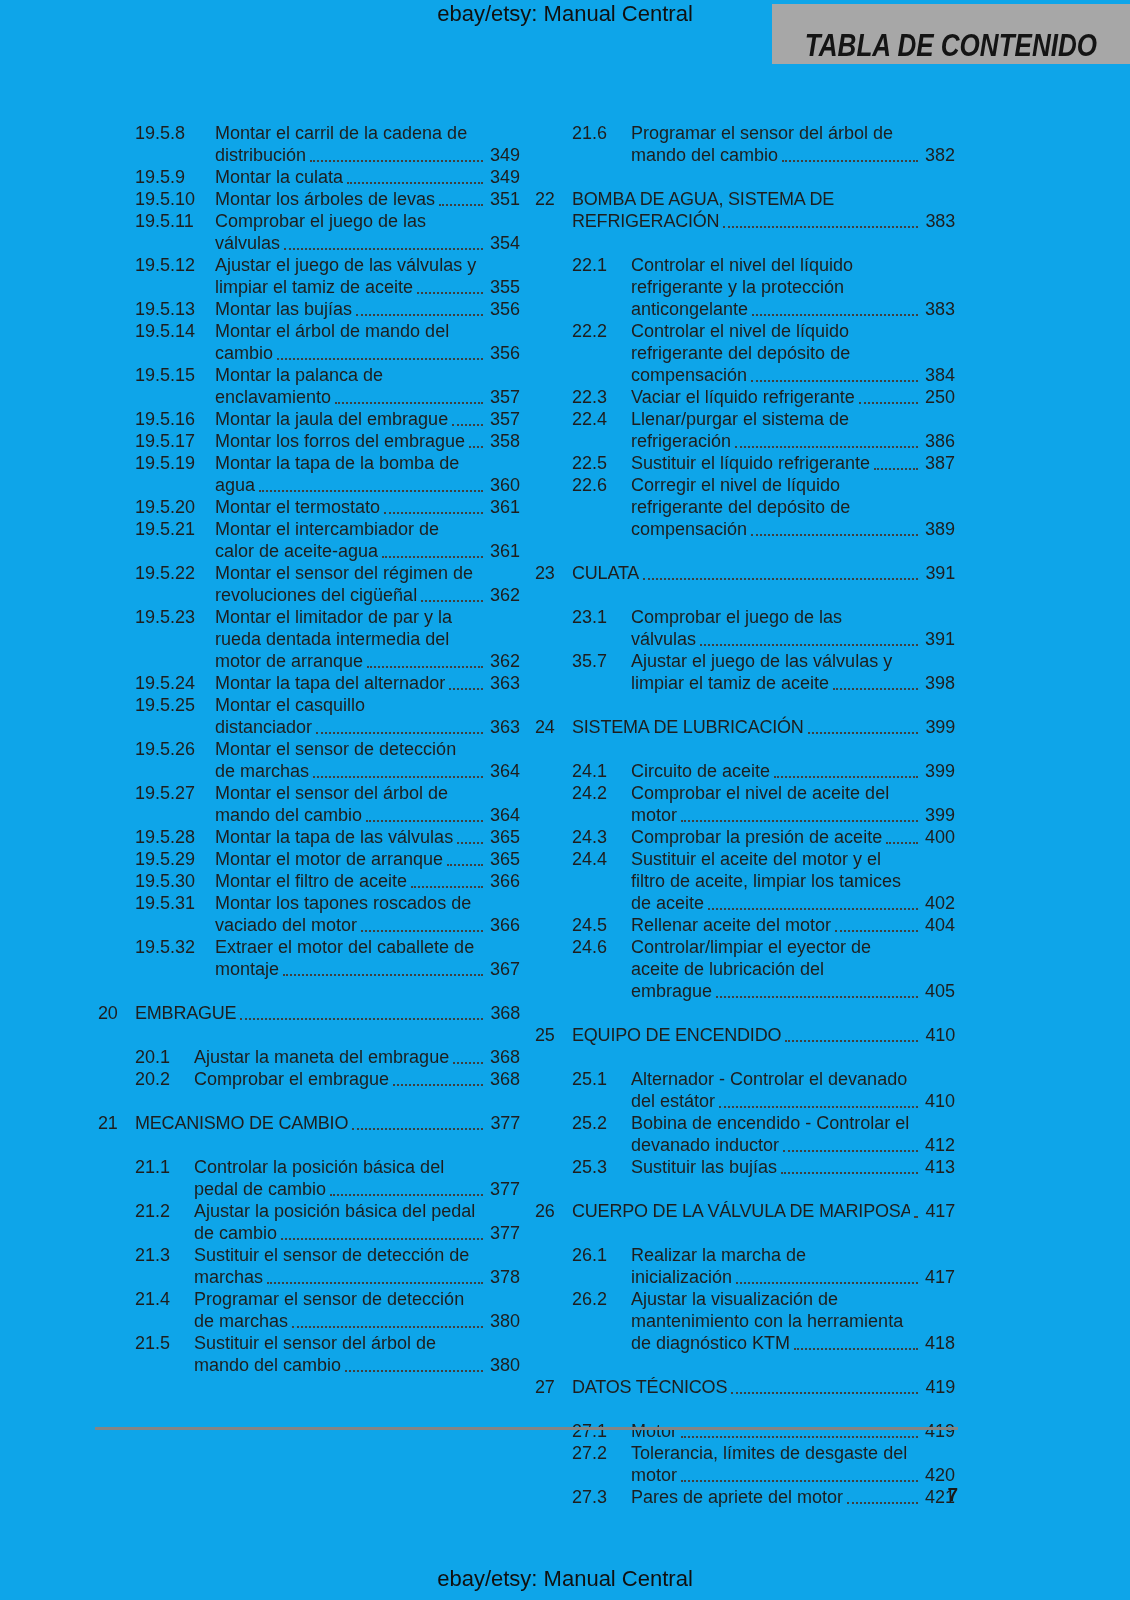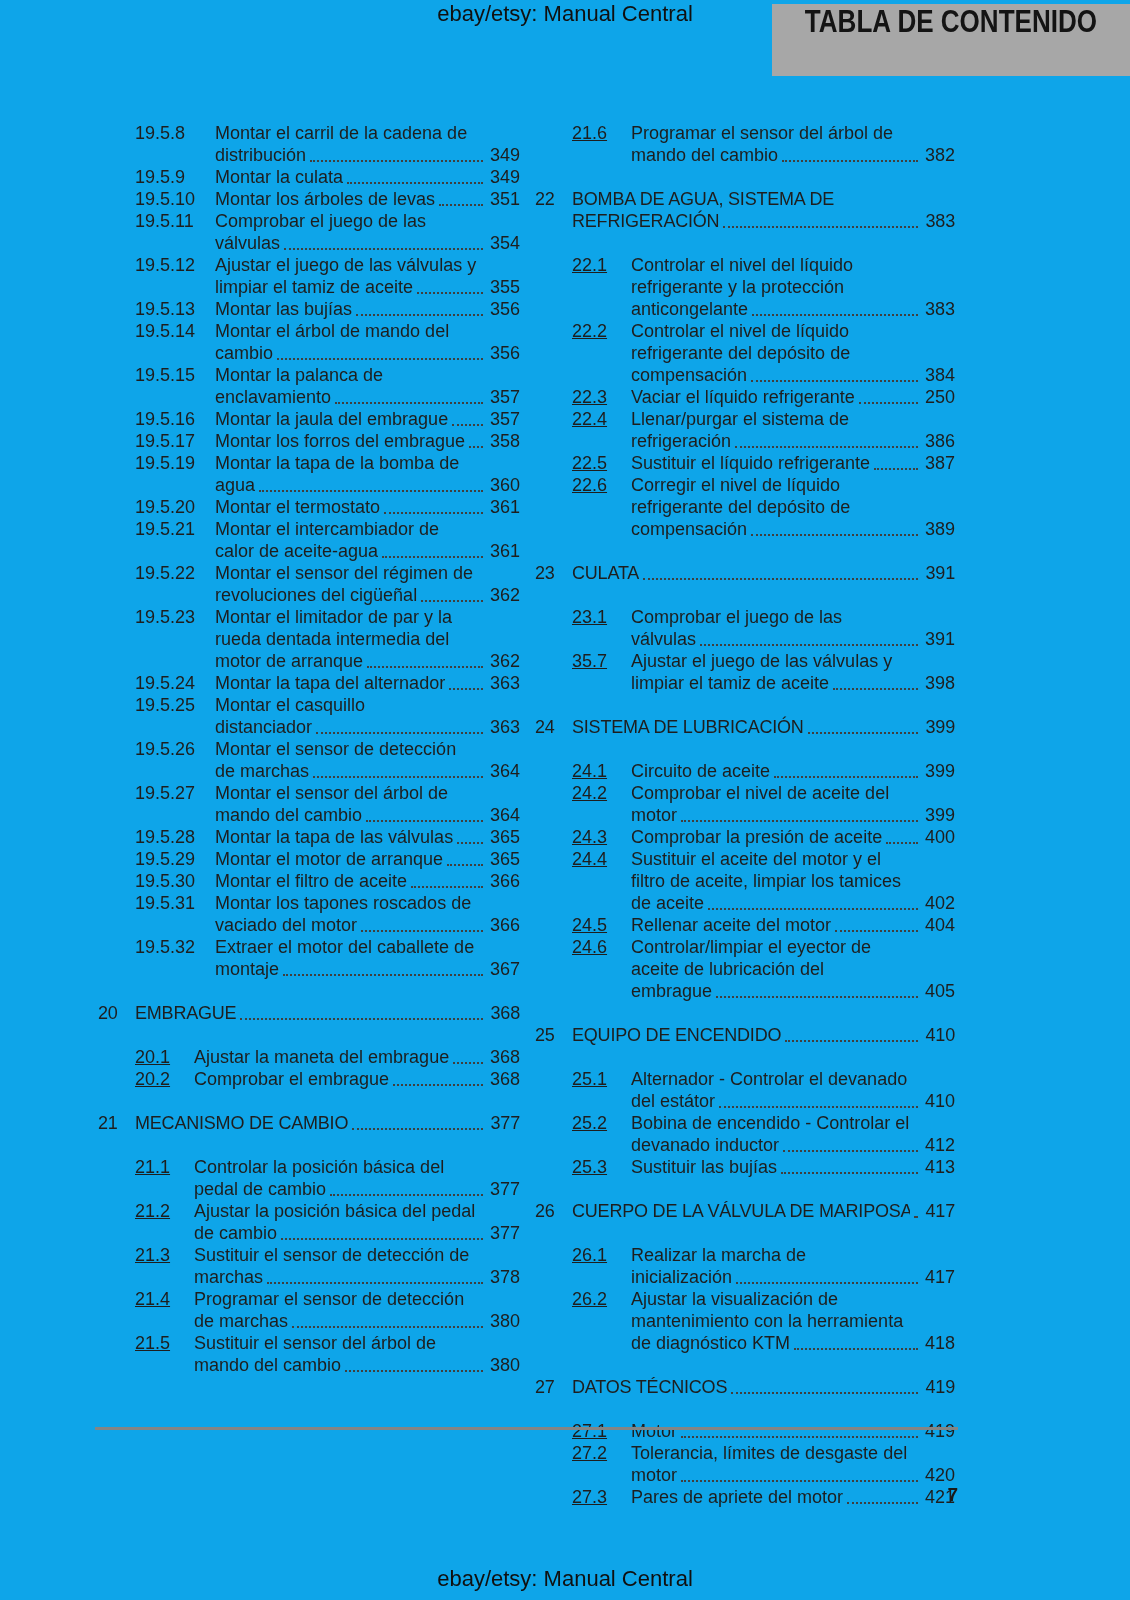--- a/index.html
+++ b/index.html
@@ -5,37 +5,37 @@
   html,body { margin:0; padding:0; background:#ffffff; }
   .page {
     position:relative; width:1130px; height:1600px; background:#0ea5e9;
     font-family:"Liberation Sans", sans-serif; color:#1e1e1e; overflow:hidden;
   }
   .header-title {
     position:absolute; top:1px; left:0; width:100%; text-align:center;
     font-size:22px; color:#101010;
   }
   .banner {
-    position:absolute; top:4px; left:772px; width:358px; height:72px;
-    display:flex; align-items:flex-start; justify-content:center;
+    position:absolute; top:4px; left:772px; width:358px; height:60px;
+    display:flex; align-items:flex-end; justify-content:center;font-style:italic;
   }
   .banner-text {
     font-weight:bold; font-size:31px; color:#141414; white-space:nowrap;
     transform:scaleX(0.84);
   }
   .toc { position:absolute; top:122px; left:98px; display:flex; gap:15px;justify-content:center; }
   .col { font-size:18px; line-height:22px; }
   .col-left  { width:422px; }
   .col-right { width:420px; }
   .entry { display:flex; }
   .entry.sub { padding-left:37px; }
   .entry.chapter { margin:22px 0; letter-spacing:-0.2px; }
   .num { flex:none; }
   .num.wc { width:37px; }
-  .num.w2 { width:59px;text-decoration:underline; }
+  .num.w2 { width:59px; }
   .num.w3 { width:80px; }
   .body { flex:1 1 auto; min-width:0; }
   .line { white-space:nowrap; overflow:hidden; }
   .lastline { display:flex; }
   .lastline .txt { flex:0 1 auto; white-space:nowrap; overflow:hidden; }
   .dots {
     flex:1 1 auto; min-width:4px;
     border-bottom:2px dotted #3f3f3f; margin:0 5px 4px 4px;
   }
   .page-num { flex:none; min-width:32px; text-align:right; }

